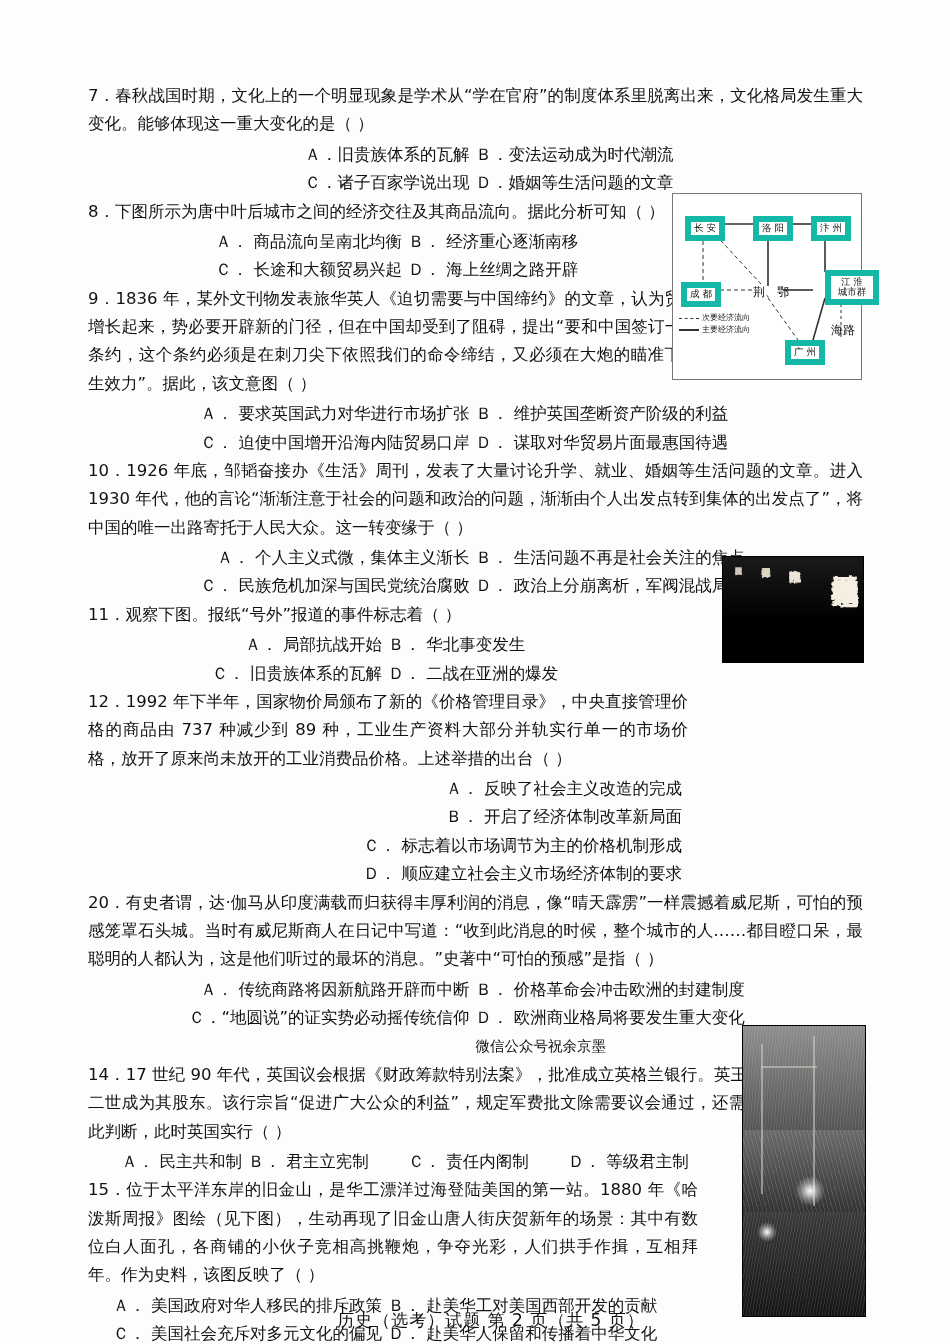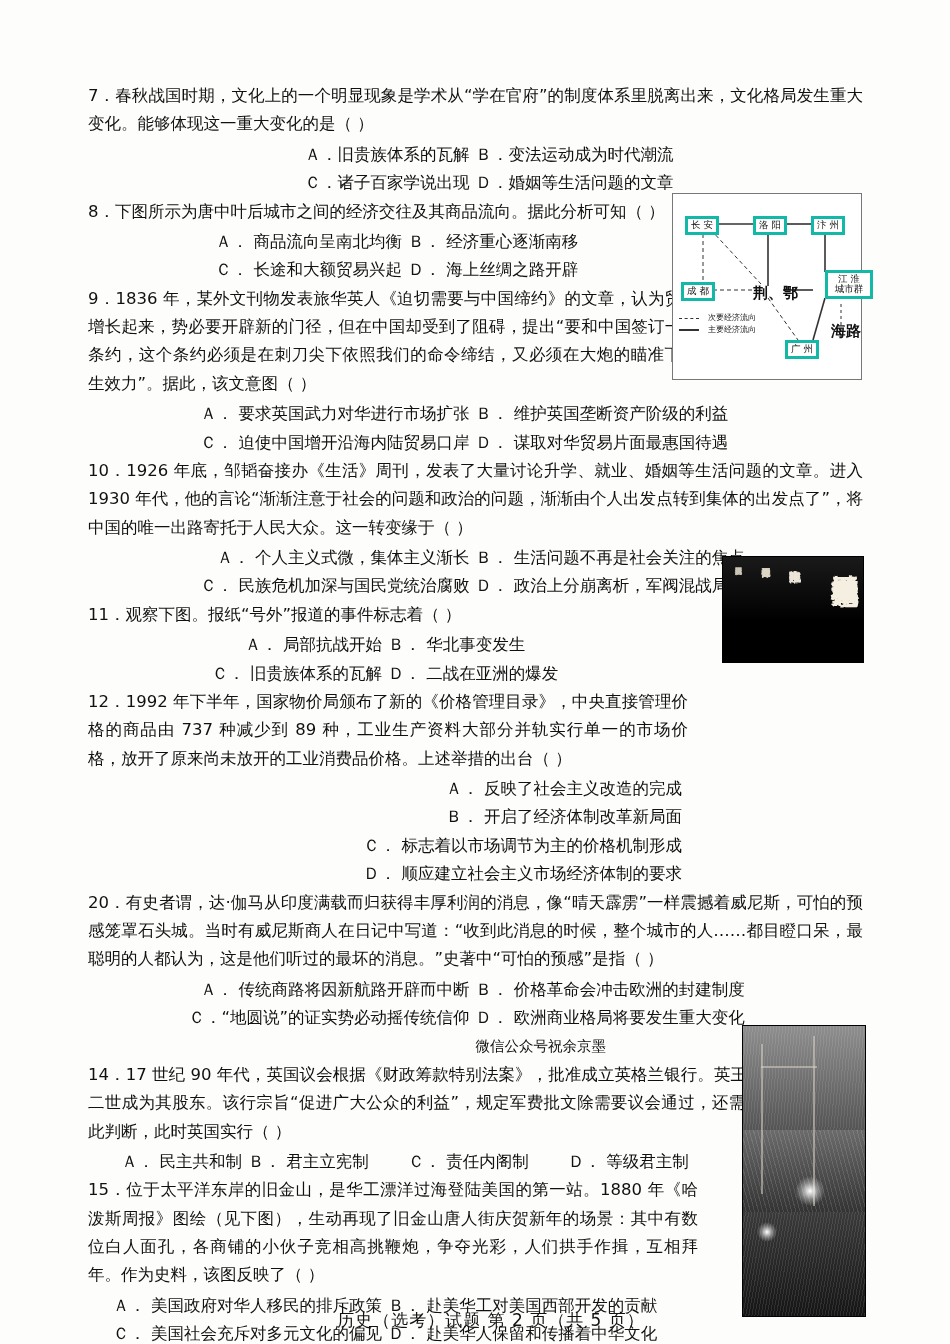--- a/index.html
+++ b/index.html
@@ -55,42 +55,41 @@
   .fig-map{
     position:absolute;
     left:672px;top:193px;
     width:188px;height:185px;
     border:1px solid #777;
     background:#fff;
     font-size:9px;
   }
   .fig-map .node{
     position:absolute;
-    border:3px solid #14b8a6;
+    border:6px solid #14b8a6;
     background:#fff;
     padding:1px 3px;
     font-size:9.5px;
     line-height:1.15;
     white-space:nowrap;
     font-family:"DejaVu Sans","Liberation Sans",sans-serif;
   }
   .fig-map .plain{
     position:absolute;
-    font-size:15px;
+    font-size:12px;
     white-space:nowrap;
-    font-weight:bold;
   }
   .fig-map svg{position:absolute;left:0;top:0;}
   .legend{
     position:absolute;
     left:6px;top:118px;
     font-size:8px;
     line-height:1.5;
   }
-  .legend .row{display:flex;align-items:center;gap:9px;}
+  .legend .row{display:flex;align-items:center;gap:3px;}
   .legend .dash{display:inline-block;width:20px;border-top:1px dashed #333;}
   .legend .solid{display:inline-block;width:20px;border-top:2px solid #333;}
   
   .fig-news{
     position:absolute;
     left:722px;top:556px;
     width:140px;height:105px;
     background:#111;
     color:#f2ede0;
     overflow:hidden;

